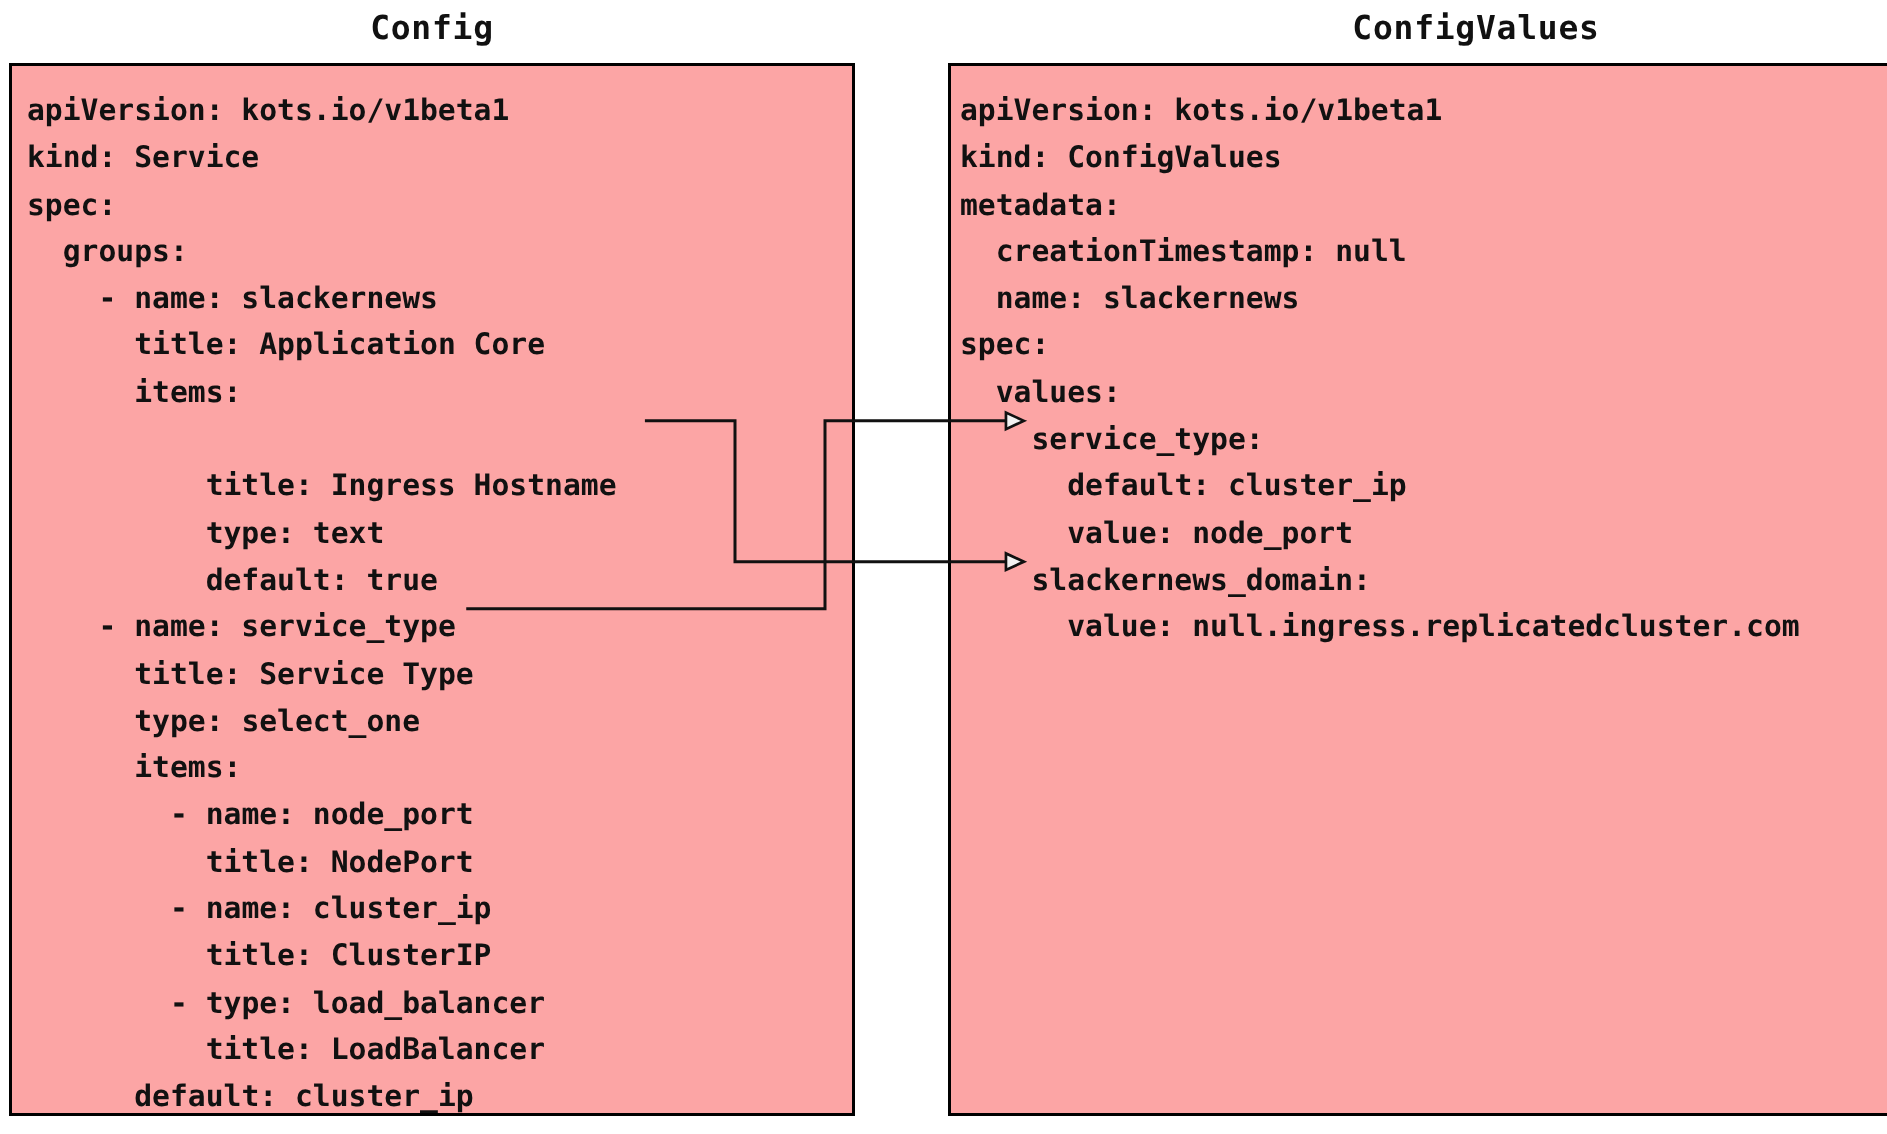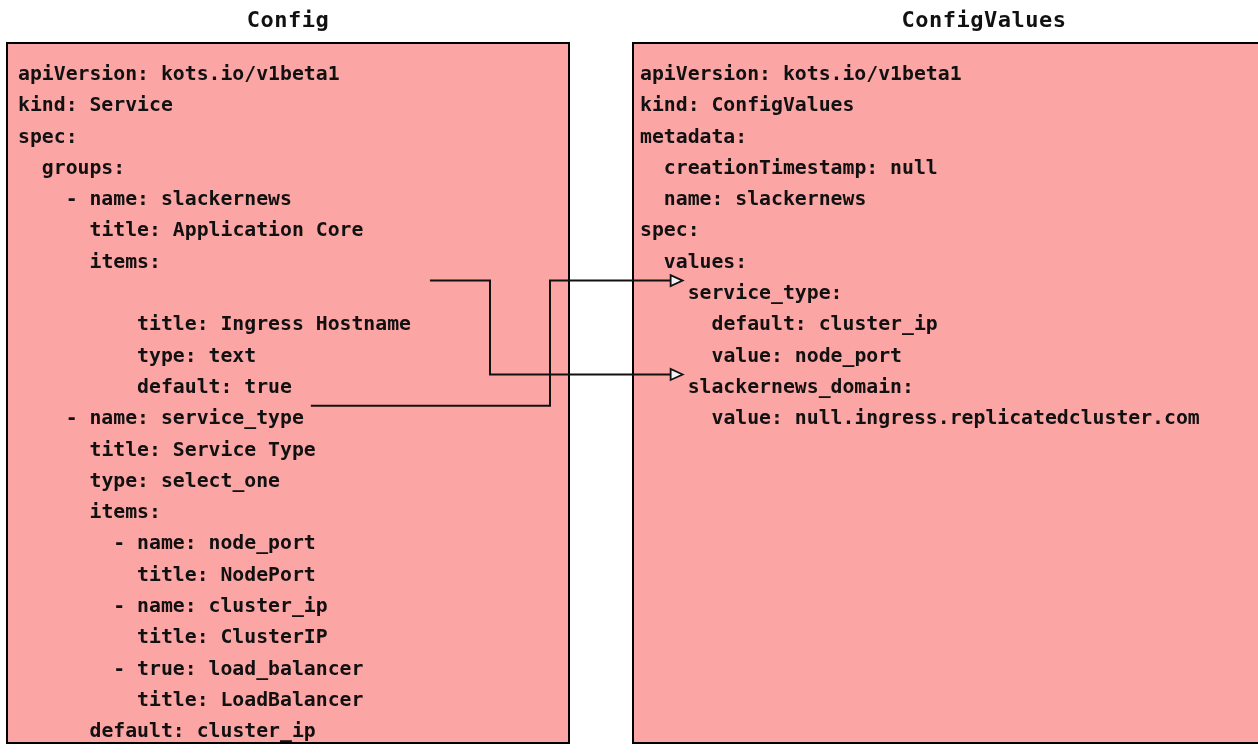--- a/index.html
+++ b/index.html
@@ -84,21 +84,21 @@
         <div class="code-line"><span class="indent">          </span><span class="txt">type: text</span></div>
         <div class="code-line"><span class="indent">          </span><span class="txt">default: true</span></div>
         <div class="code-line"><span class="indent">    </span><span class="txt">- name: service_type</span></div>
         <div class="code-line"><span class="indent">      </span><span class="txt">title: Service Type</span></div>
         <div class="code-line"><span class="indent">      </span><span class="txt">type: select_one</span></div>
         <div class="code-line"><span class="indent">      </span><span class="txt">items:</span></div>
         <div class="code-line"><span class="indent">        </span><span class="txt">- name: node_port</span></div>
         <div class="code-line"><span class="indent">          </span><span class="txt">title: NodePort</span></div>
         <div class="code-line"><span class="indent">        </span><span class="txt">- name: cluster_ip</span></div>
         <div class="code-line"><span class="indent">          </span><span class="txt">title: ClusterIP</span></div>
-        <div class="code-line"><span class="indent">        </span><span class="txt">- true: load_balancer</span></div>
+        <div class="code-line"><span class="indent">        </span><span class="txt">- type: load_balancer</span></div>
         <div class="code-line"><span class="indent">          </span><span class="txt">title: LoadBalancer</span></div>
         <div class="code-line"><span class="indent">      </span><span class="txt">default: cluster_ip</span></div>
       </div>
   </div>
 
   <div class="panel" id="panel-configvalues">
     <div class="panel-title">ConfigValues</div>
     <div class="code-box" id="code-configvalues">
         <div class="code-line"><span class="indent"></span><span class="txt">apiVersion: kots.io/v1beta1</span></div>
         <div class="code-line"><span class="indent"></span><span class="txt">kind: ConfigValues</span></div>

